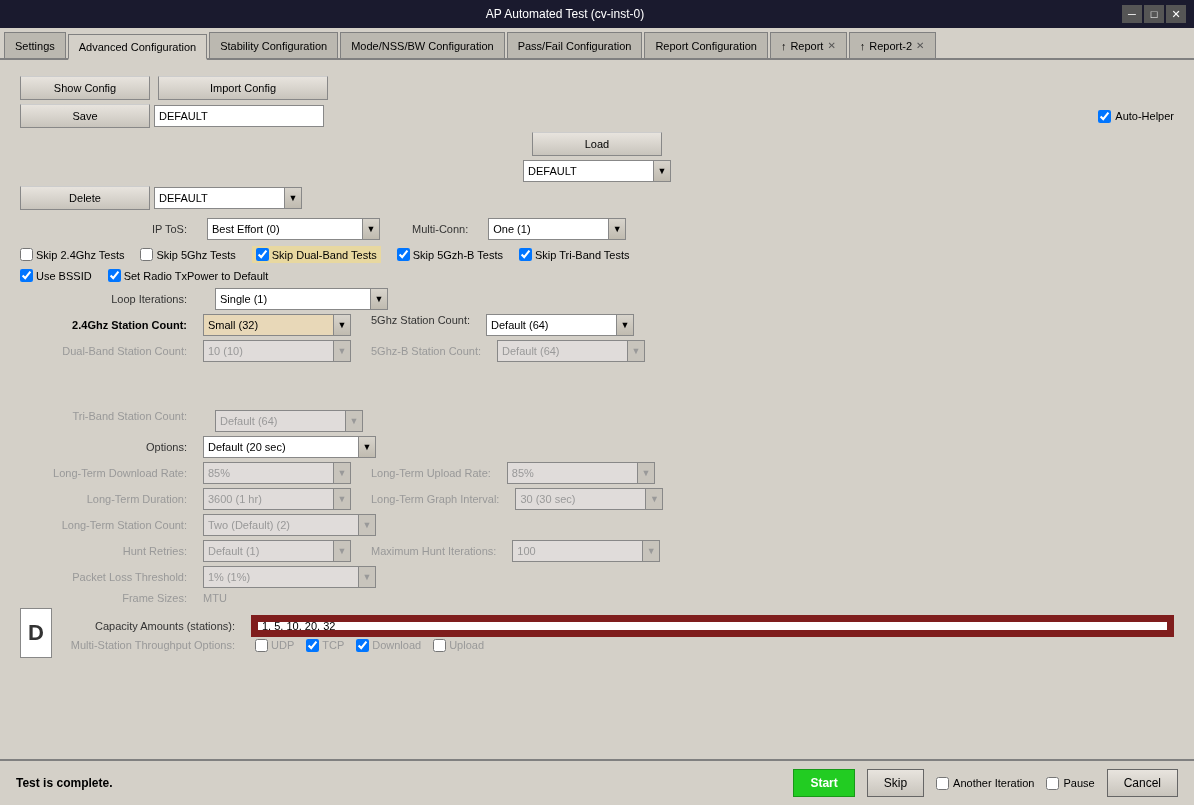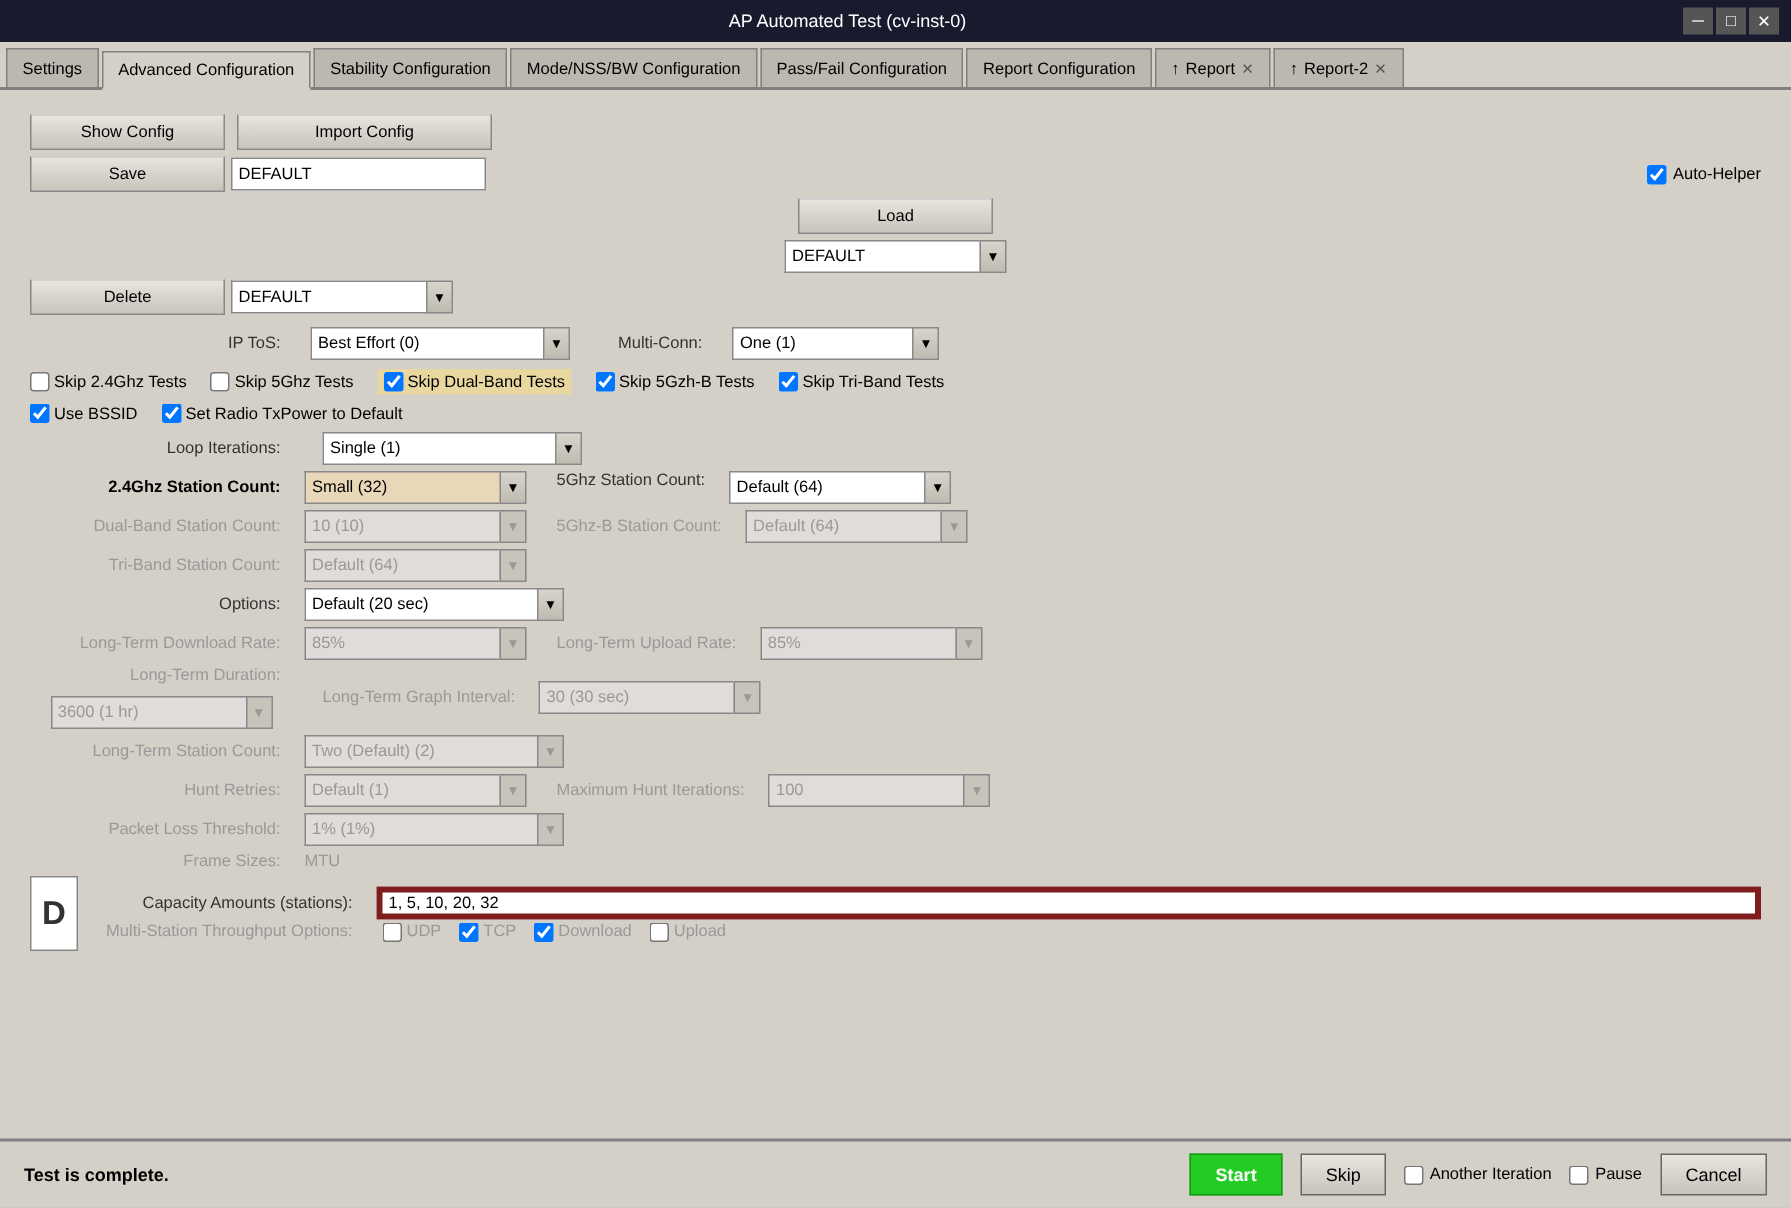--- a/index.html
+++ b/index.html
@@ -171,21 +171,21 @@
     .slrow .input-text { width: 170px; }
     .auto-helper {
       display: flex;
       align-items: center;
       gap: 4px;
       font-size: 11px;
       margin-left: 40px;
     }
     .capacity-input {
       flex: 1;
-      border: 4px solid #7f1d1d;
+      border: 7px solid #7f1d1d;
       background: white;
       height: 22px;
       padding: 0 4px;
       font-size: 11px;
       width: 690px;
     }
     
     .d-box {
       width: 32px;
       height: 50px;
@@ -399,21 +399,21 @@
     <div style="display:flex;align-items:center;gap:8px;">
       <span class="field-label" style="min-width:auto;color:#999;">5Ghz-B Station Count:</span>
       <div class="select-combo">
         <div class="select-combo-text disabled" style="width:130px;">Default (64)</div>
         <div class="select-combo-btn disabled">▼</div>
       </div>
     </div>
   </div>
 
   <div style="display:flex;align-items:center;gap:20px;margin-bottom:4px;">
-    <div style="display:flex;align-items:center;gap:8px;">
+    <div style="display:flex;gap:20px;margin-top:44px;">
       <span class="field-label" style="color:#999;">Tri-Band Station Count:</span>
       <div class="select-combo">
         <div class="select-combo-text disabled" style="width:130px;">Default (64)</div>
         <div class="select-combo-btn disabled">▼</div>
       </div>
     </div>
   </div>
 
   <div style="display:flex;align-items:center;gap:8px;margin-bottom:4px;">
     <span class="field-label">Options:</span>
@@ -434,21 +434,21 @@
     <div style="display:flex;align-items:center;gap:8px;">
       <span class="field-label" style="min-width:auto;color:#999;">Long-Term Upload Rate:</span>
       <div class="select-combo">
         <div class="select-combo-text disabled" style="width:130px;">85%</div>
         <div class="select-combo-btn disabled">▼</div>
       </div>
     </div>
   </div>
 
   <div style="display:flex;align-items:center;gap:20px;margin-bottom:4px;">
-    <div style="display:flex;align-items:center;gap:8px;flex-direction:column;">
+    <div style="display:flex;align-items:center;gap:8px;">
       <span class="field-label" style="color:#999;">Long-Term Duration:</span>
       <div class="select-combo">
         <div class="select-combo-text disabled" style="width:130px;">3600 (1 hr)</div>
         <div class="select-combo-btn disabled">▼</div>
       </div>
     </div>
     <div style="display:flex;align-items:center;gap:8px;">
       <span class="field-label" style="min-width:auto;color:#999;">Long-Term Graph Interval:</span>
       <div class="select-combo">
         <div class="select-combo-text disabled" style="width:130px;">30 (30 sec)</div>

